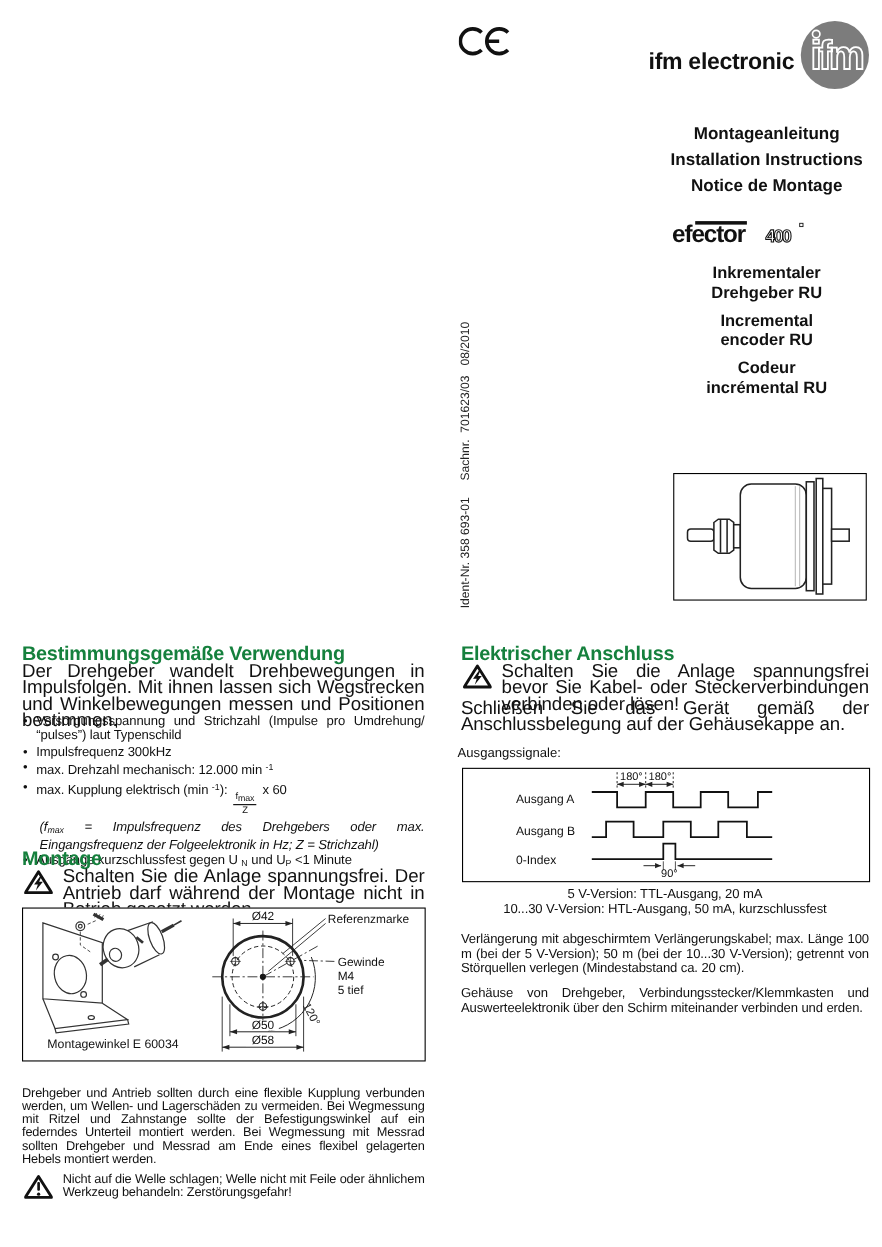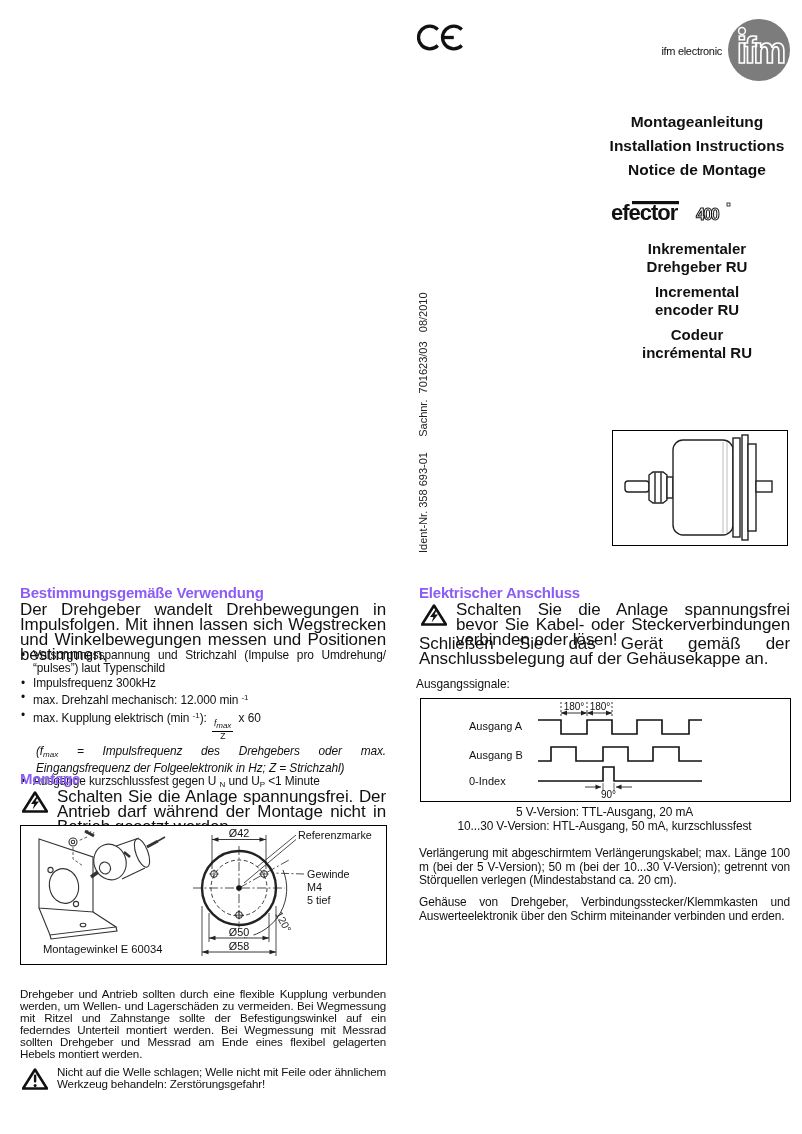--- a/index.html
+++ b/index.html
@@ -1,39 +1,39 @@
 <!DOCTYPE html>
 <html><head>
 <meta charset="utf-8">
 <style>
   html,body{margin:0;padding:0;background:#fff;}
   #page{position:relative;width:802px;height:1134px;background:#fff;overflow:hidden;
         font-family:"Liberation Sans",sans-serif;color:#111;}
   .abs{position:absolute;}
-  .h1{font-size:15px;font-weight:bold;letter-spacing:-0.2px;color:#8b5cf6;}
+  .h1{font-size:18px;font-weight:bold;letter-spacing:-0.2px;color:#15803d;}
   .body{font-size:17px;line-height:15px;text-align:justify;letter-spacing:-0.1px;}
   .body-md{font-size:11.9px;line-height:13.7px;text-align:justify;letter-spacing:-0.1px;}
   .body-sm{font-size:11.6px;line-height:12.1px;text-align:justify;letter-spacing:-0.15px;}
   .doc-titles{font-size:15.5px;font-weight:bold;line-height:24px;text-align:center;}
   .prod-titles{font-size:15px;font-weight:bold;line-height:17.5px;text-align:center;}
   .prod-group{margin-bottom:8px;}
-  .brand-text{font-size:11px;font-weight:normal;text-align:right;letter-spacing:-0.3px;}
+  .brand-text{font-size:21px;font-weight:bold;text-align:right;letter-spacing:-0.3px;}
   .vert{transform:rotate(-90deg);transform-origin:0 0;white-space:pre;
         font-size:11px;color:#222;width:292px;}
   .frame{border:1.3px solid #000;background:#fff;}
   ul.bullets{margin:0;padding:0;list-style:none;font-size:11.9px;line-height:13.4px;letter-spacing:-0.1px;}
   ul.bullets li{position:relative;padding-left:13px;margin-bottom:1px;text-align:justify;}
   ul.bullets li::before{content:"\2022";position:absolute;left:1px;top:0;}
   sub,sup{font-size:8px;letter-spacing:0;}
   sup{vertical-align:4px;}
   sub{vertical-align:-2px;}
   .note{padding-left:3px;line-height:12.6px;margin-top:4px;font-style:italic;}
   .frac{display:inline-flex;flex-direction:column;vertical-align:-4px;text-align:center;
         font-size:8.5px;line-height:1.05;margin:0 2px;}
-  .fnum{border-bottom:0.9px solid #000;padding:0 2px 0.5px;font-style:italic;}
+  .fnum{border-bottom:0.9px solid #000;padding:0 2px 0.5px;}
   .fden{padding-top:0.5px;}
   .warning{position:absolute;}
   .warn-icon{position:absolute;left:2px;top:1px;}
   .warn-text{padding-left:37px;}
   svg text{font-family:"Liberation Sans",sans-serif;}
 </style>
 </head>
 <body>
 
 <div id="page">

